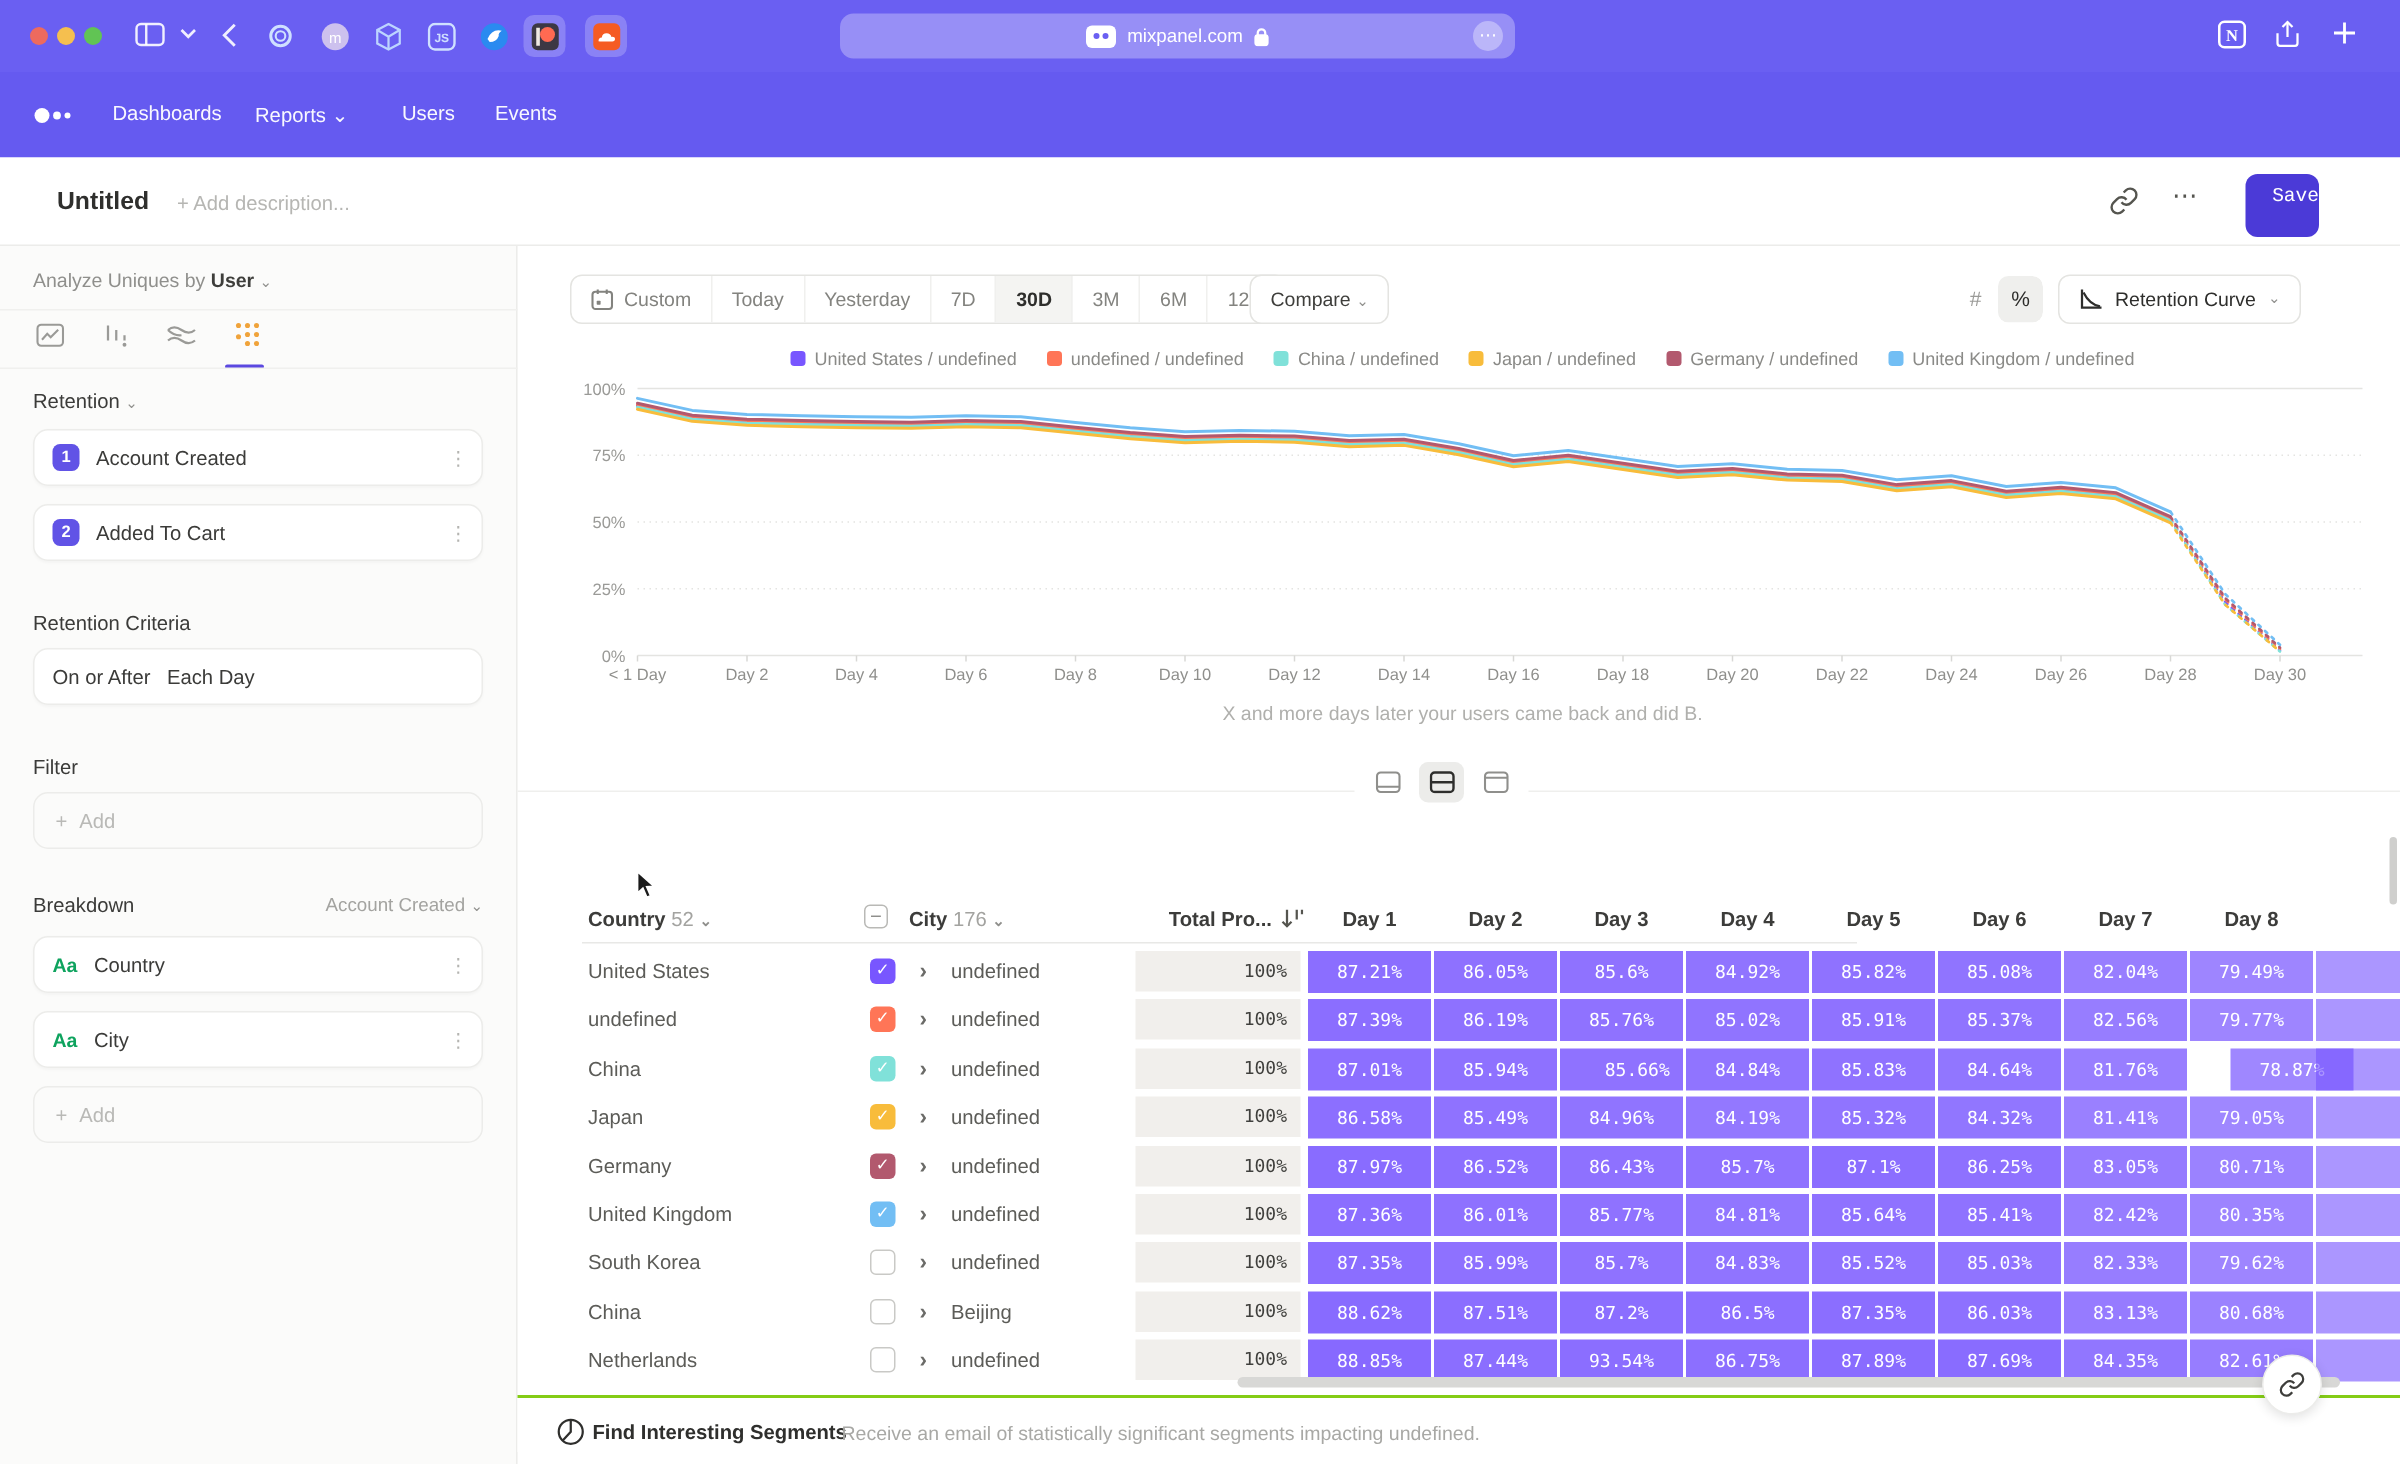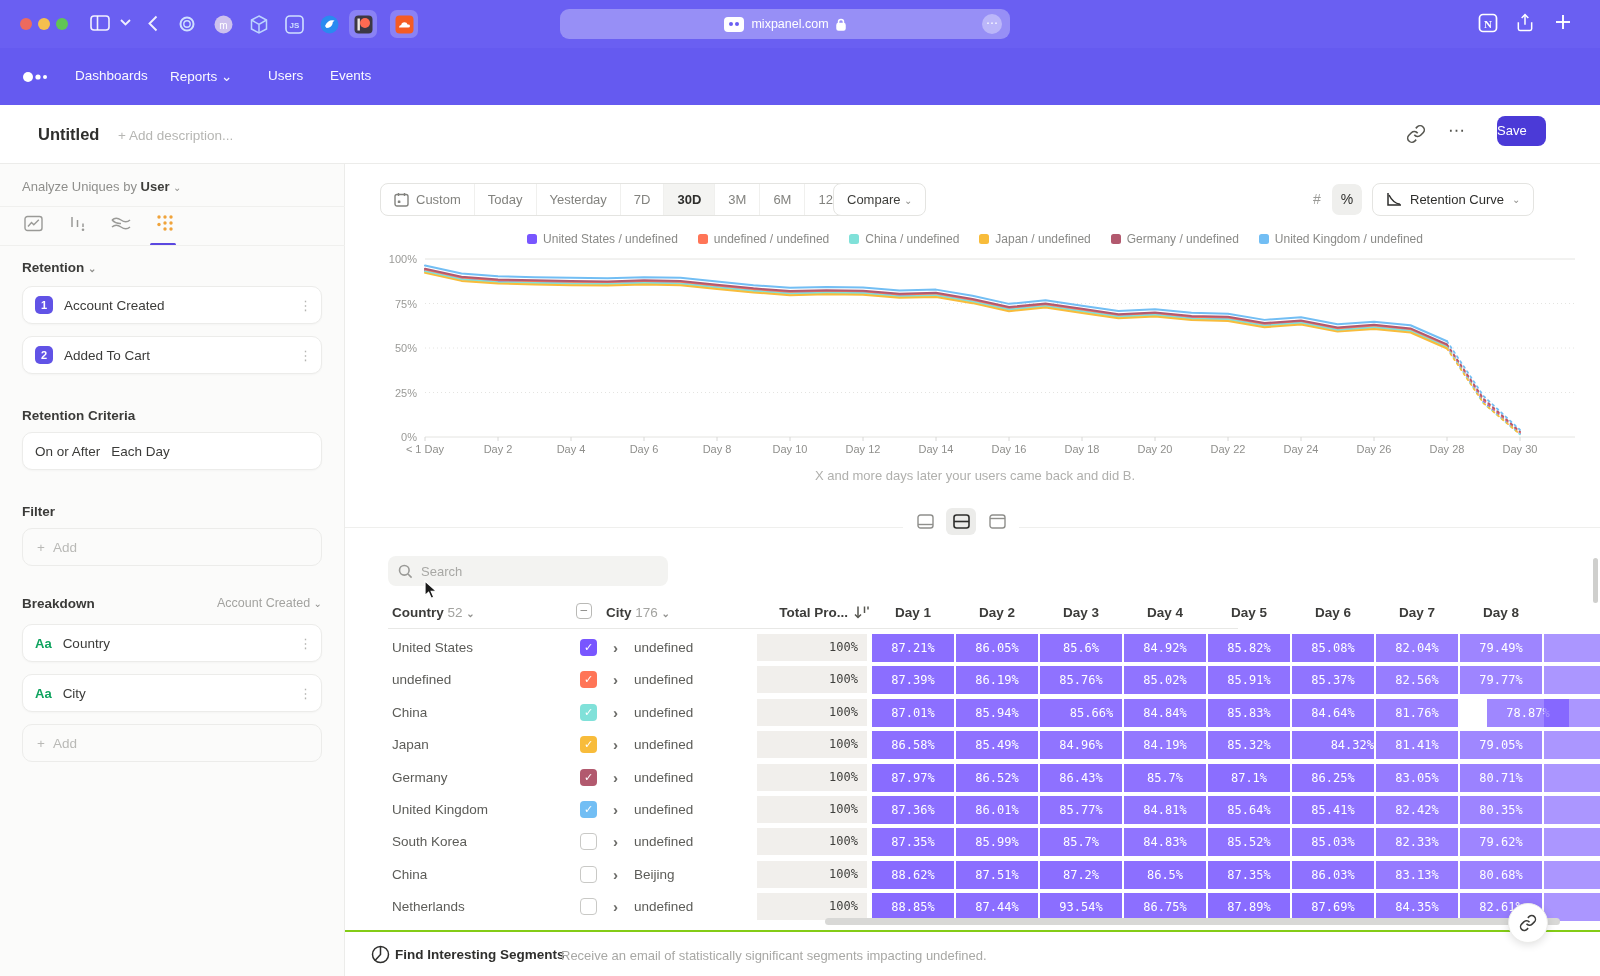--- a/index.html
+++ b/index.html
@@ -29,31 +29,31 @@
   .proj { position:absolute; left:1422px; top:62px; text-align:left; }
   .proj .p1 { font-size:13px; font-weight:700; }
   .proj .p2 { font-size:11.5px; color:rgba(255,255,255,.75); margin-top:2px; }
 
   
   .page-header { position:absolute; left:0; top:105px; width:1600px; height:59px; background:#fff; border-bottom:1px solid #ececea; }
   .ph-title { position:absolute; left:38px; top:20px; font-size:16.5px; font-weight:700; color:#2f2f2d; }
   .ph-desc { position:absolute; left:118px; top:23px; font-size:13.5px; color:#b6b6b3; }
   .ph-link { position:absolute; left:1406px; top:19px; color:#55554f; }
   .ph-kebab { position:absolute; left:1448px; top:15px; font-size:17px; color:#55554f; letter-spacing:1px; }
-  .save-btn { position:absolute; left:1497px; top:11px; width:49px; height:30px; border-radius:8px; background:#4b3ad7; color:#fff; font-size:13px; text-align:left; line-height:30px; }
+  .save-btn { position:absolute; left:1497px; top:11px; width:49px; height:42px; border-radius:8px; background:#4b3ad7; color:#fff; font-size:13px; text-align:right; line-height:30px;font-family:Liberation Mono, monospace; }
 
   
   .sidebar { position:absolute; left:0; top:164px; width:345px; height:812px; background:#fbfbfa; border-right:1px solid #ececea; }
   .sb-analyze { position:absolute; left:22px; top:15px; font-size:13px; color:#8f8f8c; }
   .sb-analyze b { color:#3e3e3b; font-weight:700; }
   .sb-div { position:absolute; left:0; width:345px; border-top:1px solid #f0f0ee; }
   .sb-tabs { position:absolute; left:22px; top:48px; display:flex; gap:22px; }
   .sb-tab { width:22px; height:22px; display:flex; align-items:center; justify-content:center; color:#9a9a97; }
   .sb-underline { position:absolute; left:150px; top:79px; width:26px; height:3px; border-radius:2px; background:#5b48e0; }
-  .sb-h { font-size:13.5px; font-weight:700; color:#3b3b39; }
+  .sb-h { font-size:13.5px; font-weight:400; color:#3b3b39; }
   .card { position:absolute; left:22px; width:300px; height:38px; background:#fff; border:1px solid #ececea; border-radius:10px; box-shadow:0 1px 2px rgba(0,0,0,.03); display:flex; align-items:center; padding:0 12px; gap:11px; }
   .step-badge { width:18px; height:18px; border-radius:5px; background:#6153e6; color:#fff; font-size:11px; font-weight:700; display:flex; align-items:center; justify-content:center; }
   .card .lbl { font-size:13.5px; color:#3b3b39; flex:1; }
   .kebab-v { color:#b4b4b1; font-size:13px; letter-spacing:0; line-height:11px; text-align:center; width:10px; }
   .aa { color:#0ea35e; font-size:13px; font-weight:700; }
   .add-card { position:absolute; left:22px; width:300px; height:38px; border:1px solid #ececea; border-radius:10px; display:flex; align-items:center; padding:0 14px; gap:8px; color:#b9b9b6; font-size:13.5px; }
   .sb-foot { position:absolute; left:0; top:766px; width:345px; height:46px; border-top:1px solid #f0f0ee; }
 
   
   .range-group { position:absolute; left:380px; top:183px; height:33px; display:flex; border:1px solid #e4e4e1; border-radius:8px; background:#fff; overflow:hidden; }
@@ -536,27 +536,20 @@
     </span>
     <span class="vt">
       <svg width="17" height="15" viewBox="0 0 17 15" fill="none" stroke="currentColor" stroke-width="1.4">
           <rect x="1" y="1" width="15" height="13" rx="2.5"></rect>
           <line x1="1" y1="4.5" x2="16" y2="4.5"></line>
         </svg>
     </span>
   </div>
 
   <div class="table-wrap">
-    <div class="search-pill">
-      <svg width="15" height="15" viewBox="0 0 15 15" fill="none" stroke="#9a9a97" stroke-width="1.6">
-          <circle cx="6.3" cy="6.3" r="4.8"></circle>
-          <line x1="10" y1="10" x2="13.6" y2="13.6"></line>
-        </svg>
-      <span>Search</span>
-    </div>
 
     <div class="t-head">
       <span style="position:absolute;left:12px;top:5px">
         <span>Country</span> <span class="cnt">52</span> <span class="chev">⌄</span>
       </span>
       <span style="position:absolute;left:196px;top:3px;width:16px;height:16px;border:1.5px solid #b9b9b6;border-radius:4px;color:#8f8f8c;text-align:center;line-height:14px;font-weight:400">−</span>
       <span style="position:absolute;left:226px;top:5px">
         <span>City</span> <span class="cnt">176</span> <span class="chev">⌄</span>
       </span>
       <span style="position:absolute;left:360px;top:5px;width:108px;text-align:right">Total Pro...</span>
@@ -624,21 +617,21 @@
           <span class="c-country">Japan</span>
           <span class="c-check" style="background: rgb(248, 188, 59);">✓</span>
           <span class="c-exp">›</span>
           <span class="c-city">undefined</span>
           <span class="c-total">100%</span>
           <span class="day-cell" style="left: 492px; background: rgba(120, 86, 255, 0.85);">86.58%</span>
           <span class="day-cell" style="left: 576px; background: rgba(120, 86, 255, 0.83);">85.49%</span>
           <span class="day-cell" style="left: 660px; background: rgba(120, 86, 255, 0.82);">84.96%</span>
           <span class="day-cell" style="left: 744px; background: rgba(120, 86, 255, 0.8);">84.19%</span>
           <span class="day-cell" style="left: 828px; background: rgba(120, 86, 255, 0.82);">85.32%</span>
-          <span class="day-cell" style="left: 912px; background: rgba(120, 86, 255, 0.81); text-align: right;">84.32%</span>
+          <span class="day-cell" style="left: 912px; background: rgba(120, 86, 255, 0.81);">84.32%</span>
           <span class="day-cell" style="left: 996px; background: rgba(120, 86, 255, 0.75);">81.41%</span>
           <span class="day-cell" style="left: 1080px; background: rgba(120, 86, 255, 0.71);">79.05%</span>
           <span class="day-cell" style="left: 1164px; width: 56px; background: rgba(120, 86, 255, 0.62);"></span>
         </div>
         <div class="t-row" style="top: 221.6px;">
           <span class="c-country">Germany</span>
           <span class="c-check" style="background: rgb(178, 89, 110);">✓</span>
           <span class="c-exp">›</span>
           <span class="c-city">undefined</span>
           <span class="c-total">100%</span>

